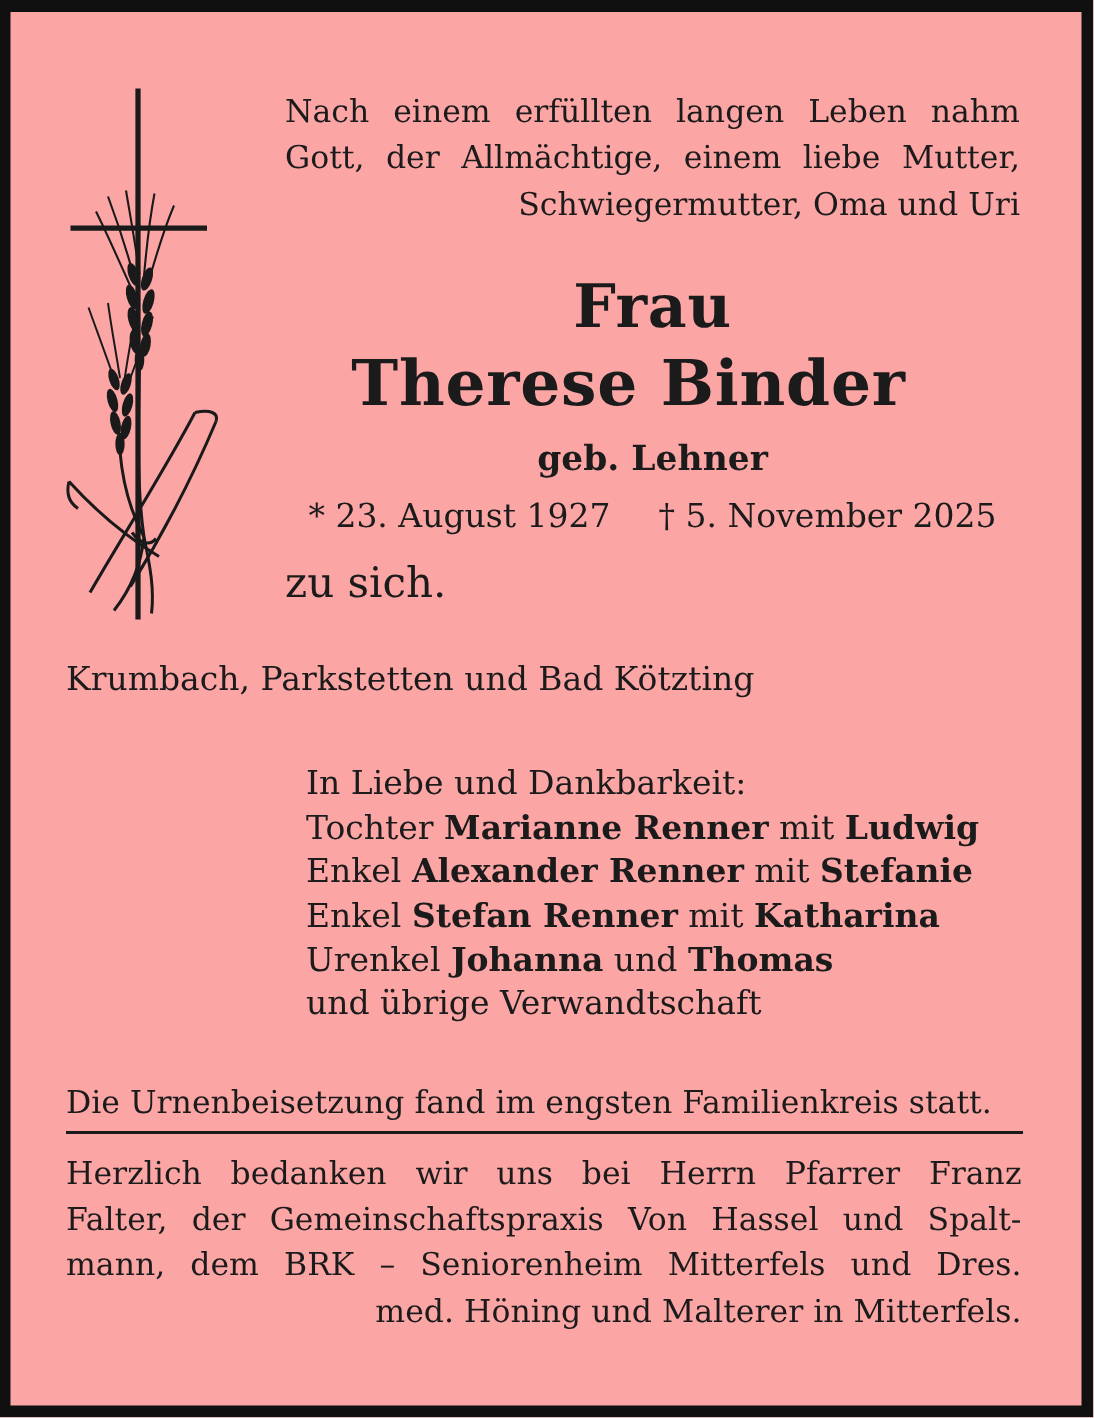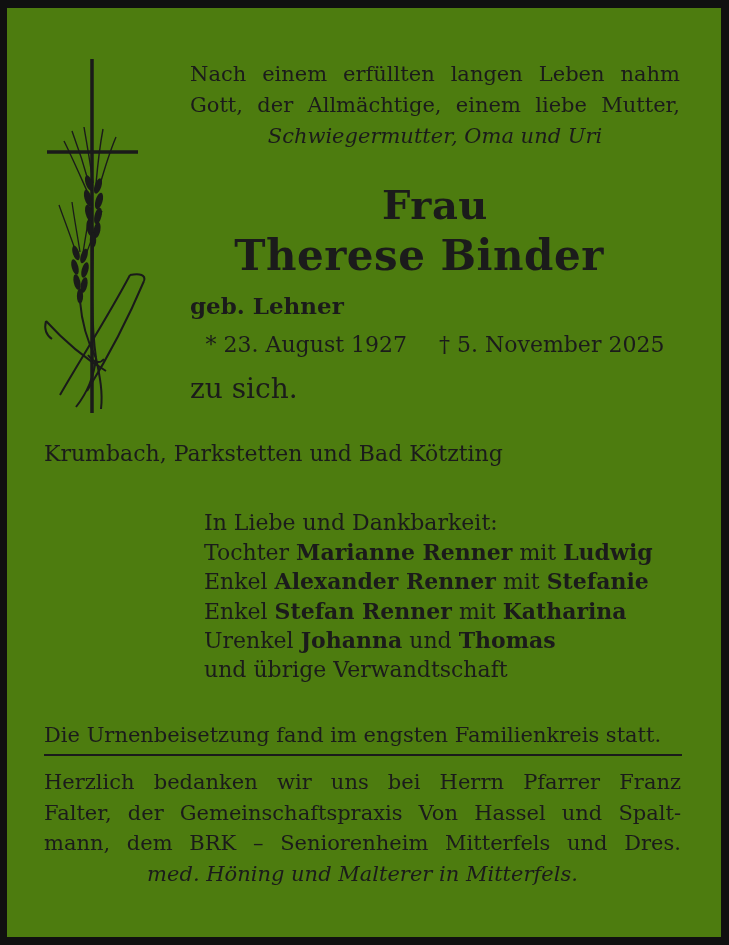--- a/index.html
+++ b/index.html
@@ -1,53 +1,54 @@
 <!DOCTYPE html>
 <html><head>
 <meta charset="utf-8">
 <style>
   html, body { margin: 0; padding: 0; background: #ffffff; }
   .page {
     position: relative;
     width: 729px;
     height: 945px;
-    background: #4d7c0f;
+    background: #fca5a5;
     font-family: "DejaVu Serif", "Liberation Serif", serif;
     color: #1b1b1b;
     overflow: hidden;
   }
   .frame {
     position: absolute;
     inset: 0;
     border: 8px solid #101010;
     border-left-width: 7px;
     pointer-events: none;
   }
   .abs { position: absolute; }
 
   .intro {
     left: 190px; top: 59px; width: 490px;
     font-size: 21px; line-height: 31px;
   }
   .jline { text-align: justify; text-align-last: justify; }
-  .nline { text-align: center; font-style: italic; }
+  .nline { text-align: right; }
 
   .salutation {
     left: 190px; top: 184px; width: 490px;
     font-size: 40px; line-height: 42px; font-weight: bold;
     text-align: center; letter-spacing: 0.5px;
   }
   .deceased-name {
     left: 174px; top: 233px; width: 490px; margin: 0;
     font-size: 42px; line-height: 46px; font-weight: bold;
     text-align: center; letter-spacing: 0.5px;
   }
   .birth-name {
     left: 190px; top: 292px; width: 490px;
     font-size: 23px; line-height: 28px; font-weight: bold;
+    text-align: center;
   }
   .dates {
     left: 190px; top: 330px; width: 490px;
     display: flex; justify-content: center; gap: 32px;
     font-size: 22px; line-height: 30px; white-space: nowrap;
   }
   .closing {
     left: 190px; top: 374px;
     font-size: 28px; line-height: 30px; white-space: nowrap;
   }

